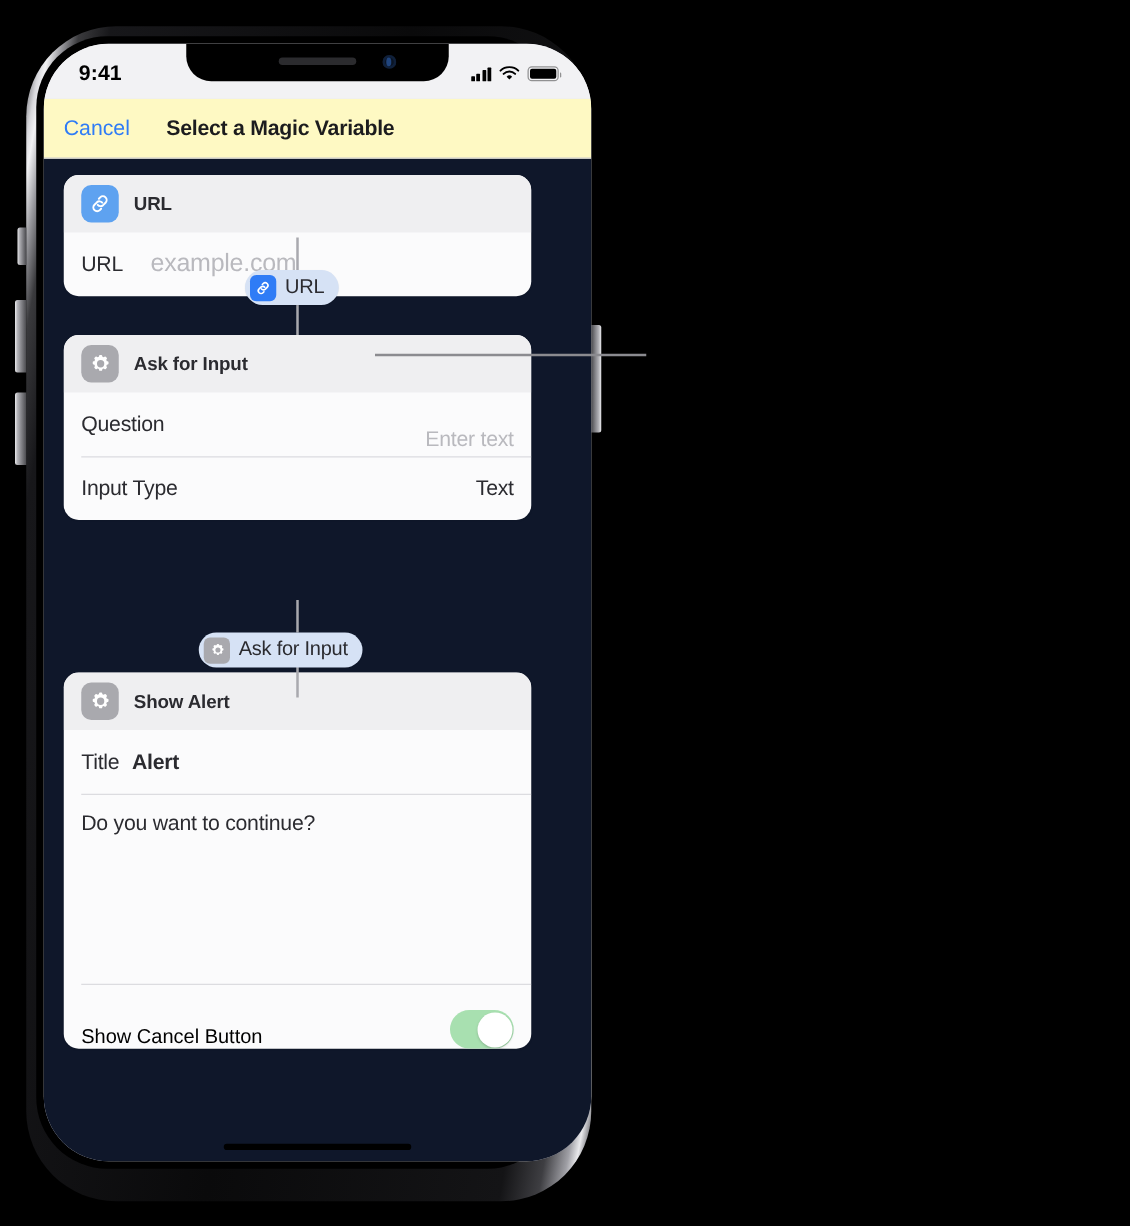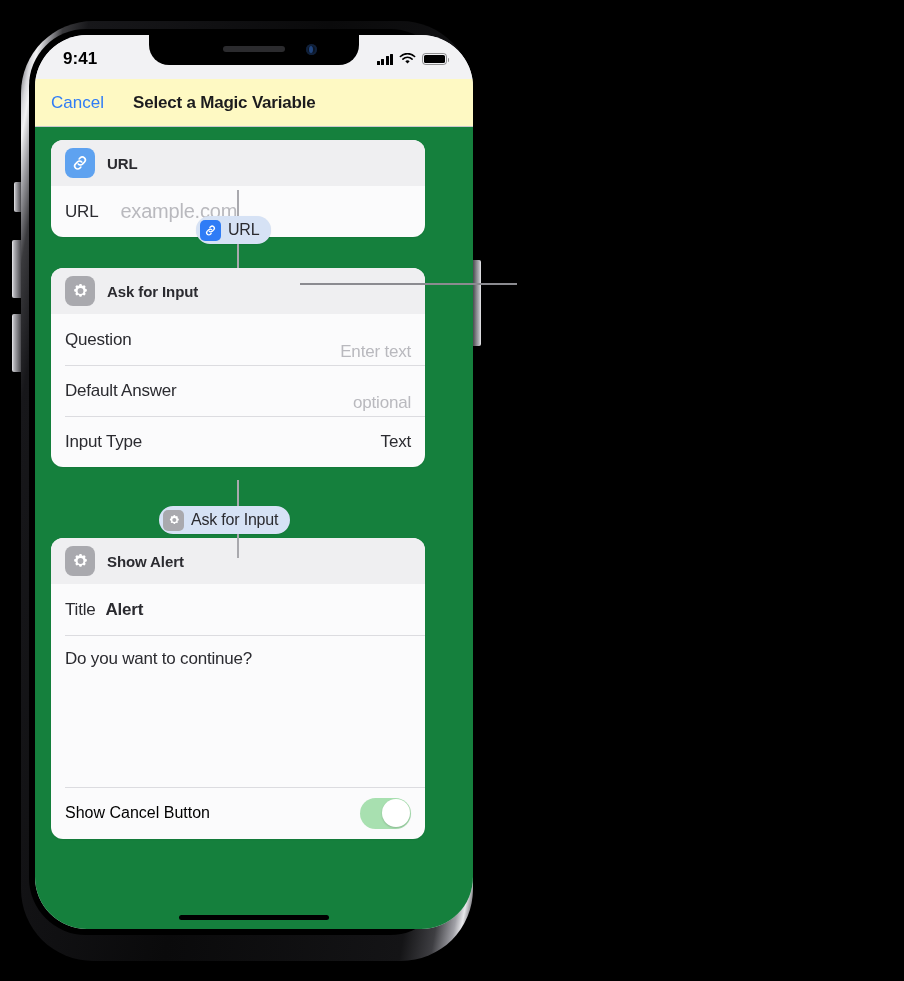--- a/index.html
+++ b/index.html
@@ -200,21 +200,21 @@
     font-size: 17px;
     font-weight: bold;
     color: #1c1c1e;
     letter-spacing: -0.2px;
   }
 
   
   .content {
     position: absolute;
     top: 91px; left: 0; right: 0; bottom: 0;
-    background: #15803d;
+    background: #0f172a;
     overflow: hidden;
   }
 
   .card {
     position: absolute;
     left: 16px;
     width: 374px;
     border-radius: 12px;
     background: #fbfbfc;
     overflow: hidden;
@@ -304,21 +304,21 @@
     height:0.5px; background:#dcdce0;
   }
   .textarea-row .body-text {
     font-size: 17px;
     color: #2b2b30;
     letter-spacing: -0.2px;
   }
 
   .toggle-row {
     display: flex;
-    align-items: center;
+    align-items: flex-end;
     height: 52px;
     padding: 0 14px;
     box-sizing: border-box;
     position: relative;
   }
   .toggle-row::before {
     content:"";
     position:absolute; left:14px; right:0; top:0;
     height:0.5px; background:#dcdce0;
   }
@@ -479,24 +479,20 @@
               <path d="M12 3.6c-.5 0-.9.35-.97.84l-.12.82a7.6 7.6 0 0 0-1.3.54l-.66-.5a.98.98 0 0 0-1.3.09l-.85.85a.98.98 0 0 0-.09 1.3l.5.66a7.6 7.6 0 0 0-.54 1.3l-.82.12a.98.98 0 0 0-.84.97v1.2c0 .5.35.9.84.97l.82.12c.13.46.31.89.54 1.3l-.5.66a.98.98 0 0 0 .09 1.3l.85.85c.34.34.88.38 1.3.09l.66-.5c.41.23.84.41 1.3.54l.12.82c.07.49.47.84.97.84h1.2c.5 0 .9-.35.97-.84l.12-.82c.46-.13.89-.31 1.3-.54l.66.5c.42.29.96.25 1.3-.09l.85-.85c.34-.34.38-.88.09-1.3l-.5-.66c.23-.41.41-.84.54-1.3l.82-.12c.49-.07.84-.47.84-.97v-1.2c0-.5-.35-.9-.84-.97l-.82-.12a7.6 7.6 0 0 0-.54-1.3l.5-.66a.98.98 0 0 0-.09-1.3l-.85-.85a.98.98 0 0 0-1.3-.09l-.66.5a7.6 7.6 0 0 0-1.3-.54l-.12-.82A.98.98 0 0 0 13.2 3.6zm.6 4.9a3.5 3.5 0 1 1 0 7 3.5 3.5 0 0 1 0-7z"></path>
             </svg>
           </span>
           <span class="title">Ask for Input</span>
         </div>
         <div class="row">
           <span class="label">Question</span>
           <span class="placeholder">Enter text</span>
         </div>
         <div class="row">
-          <span class="label">Default Answer</span>
-          <span class="placeholder">optional</span>
-        </div>
-        <div class="row">
           <span class="label">Input Type</span>
           <span class="value">Text</span>
         </div>
       </div>
 
       <div class="pill" style="left:124px; top:380px;">
         <span class="icon-mini gray">
           <svg width="14" height="14" viewBox="0 0 24 24" fill="#fff">
             <path d="M12 3.6c-.5 0-.9.35-.97.84l-.12.82a7.6 7.6 0 0 0-1.3.54l-.66-.5a.98.98 0 0 0-1.3.09l-.85.85a.98.98 0 0 0-.09 1.3l.5.66a7.6 7.6 0 0 0-.54 1.3l-.82.12a.98.98 0 0 0-.84.97v1.2c0 .5.35.9.84.97l.82.12c.13.46.31.89.54 1.3l-.5.66a.98.98 0 0 0 .09 1.3l.85.85c.34.34.88.38 1.3.09l.66-.5c.41.23.84.41 1.3.54l.12.82c.07.49.47.84.97.84h1.2c.5 0 .9-.35.97-.84l.12-.82c.46-.13.89-.31 1.3-.54l.66.5c.42.29.96.25 1.3-.09l.85-.85c.34-.34.38-.88.09-1.3l-.5-.66c.23-.41.41-.84.54-1.3l.82-.12c.49-.07.84-.47.84-.97v-1.2c0-.5-.35-.9-.84-.97l-.82-.12a7.6 7.6 0 0 0-.54-1.3l.5-.66a.98.98 0 0 0-.09-1.3l-.85-.85a.98.98 0 0 0-1.3-.09l-.66.5a7.6 7.6 0 0 0-1.3-.54l-.12-.82A.98.98 0 0 0 13.2 3.6zm.6 4.9a3.5 3.5 0 1 1 0 7 3.5 3.5 0 0 1 0-7z"></path>
           </svg>

